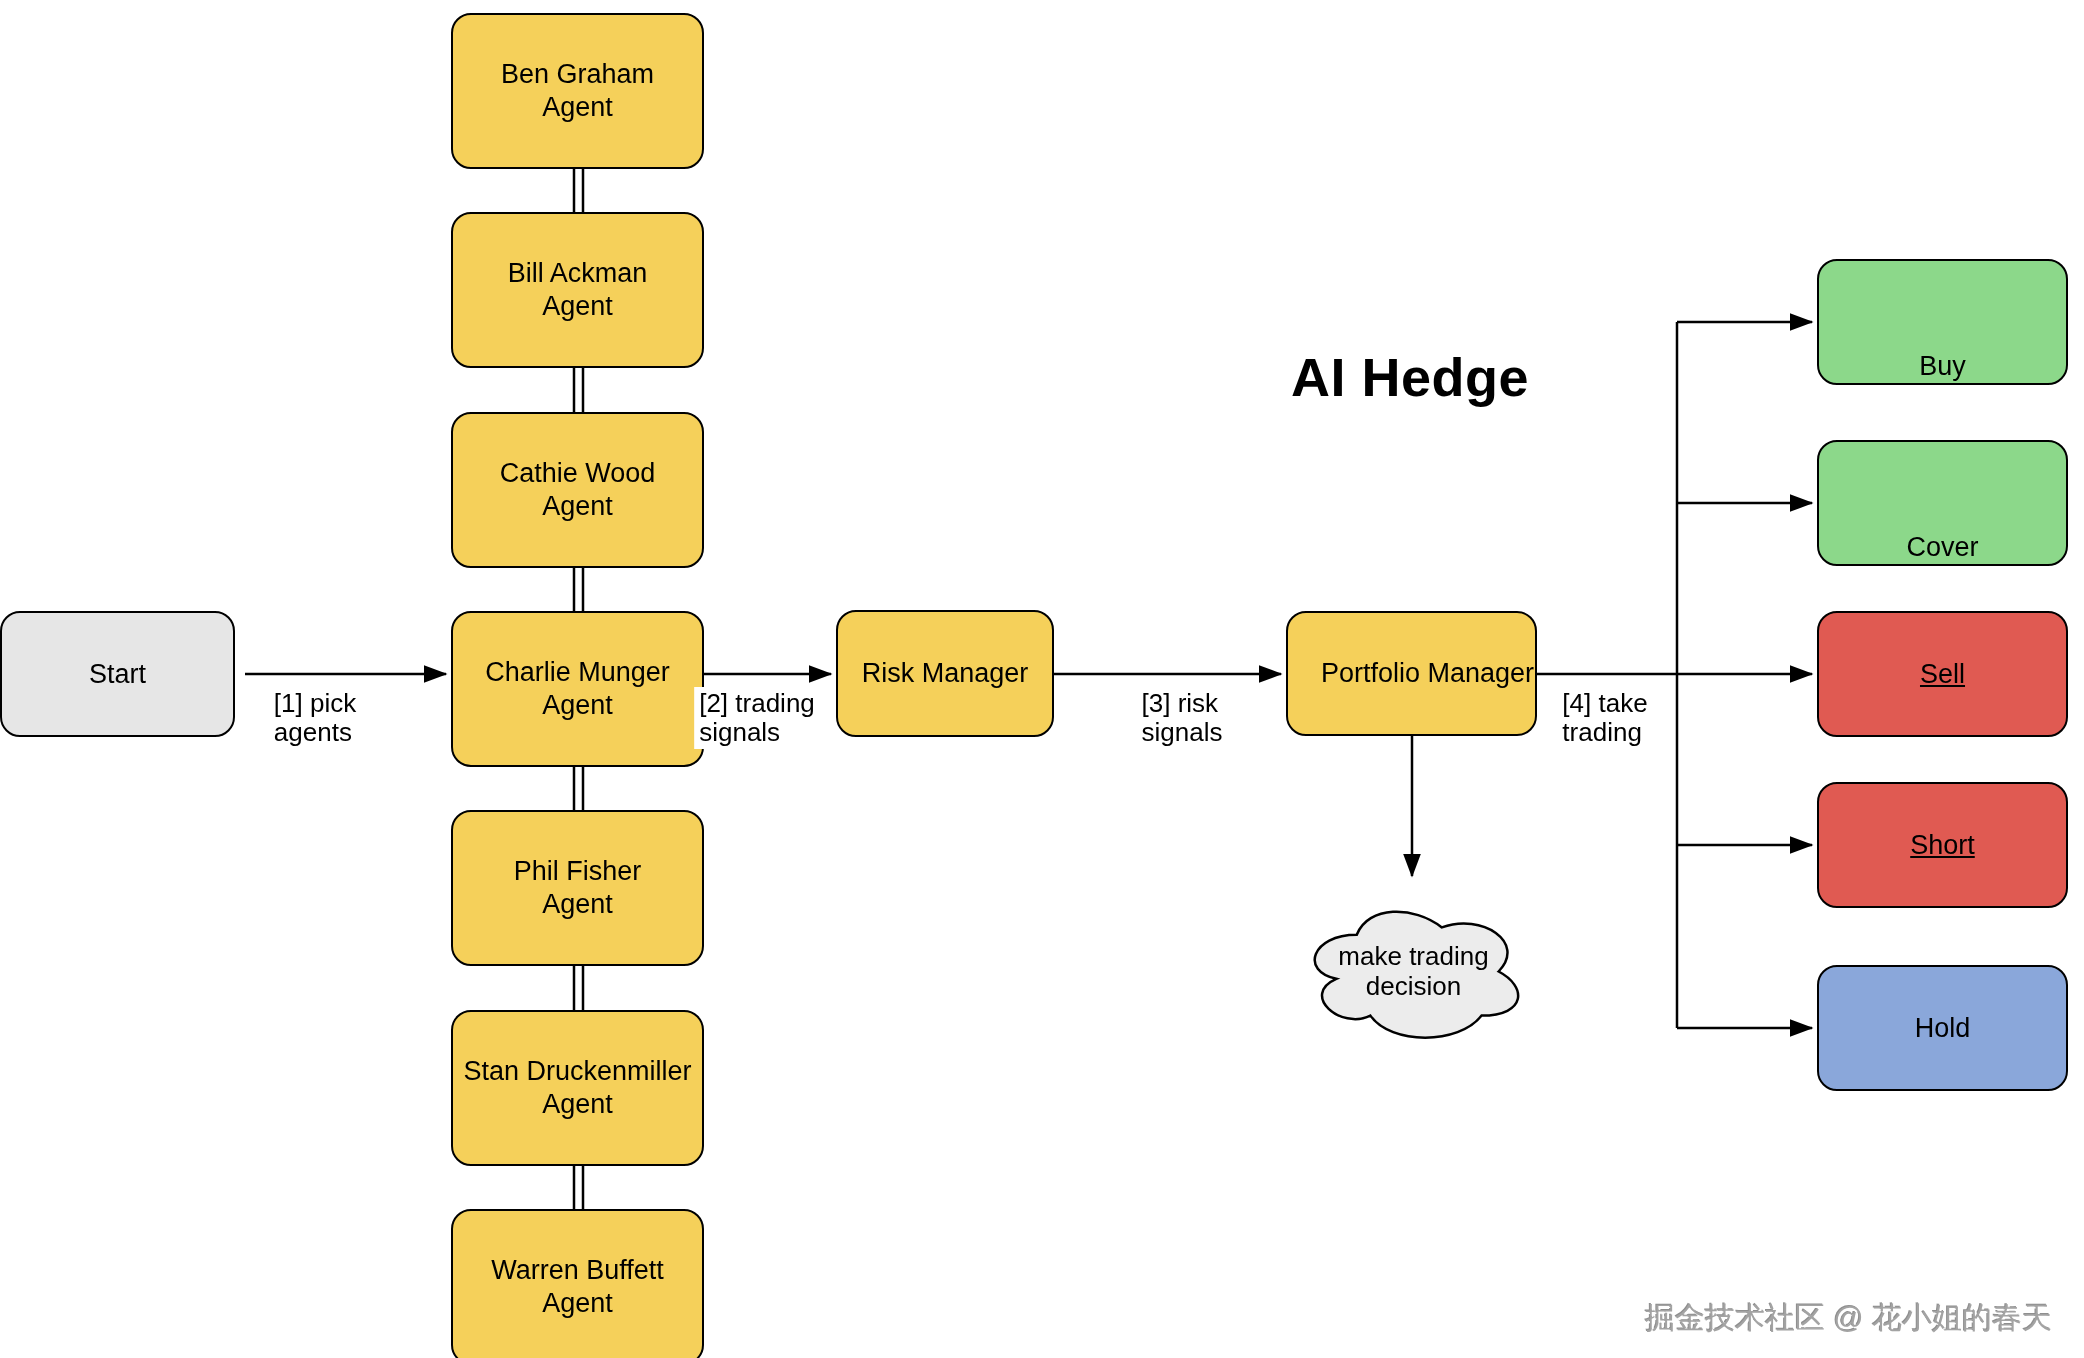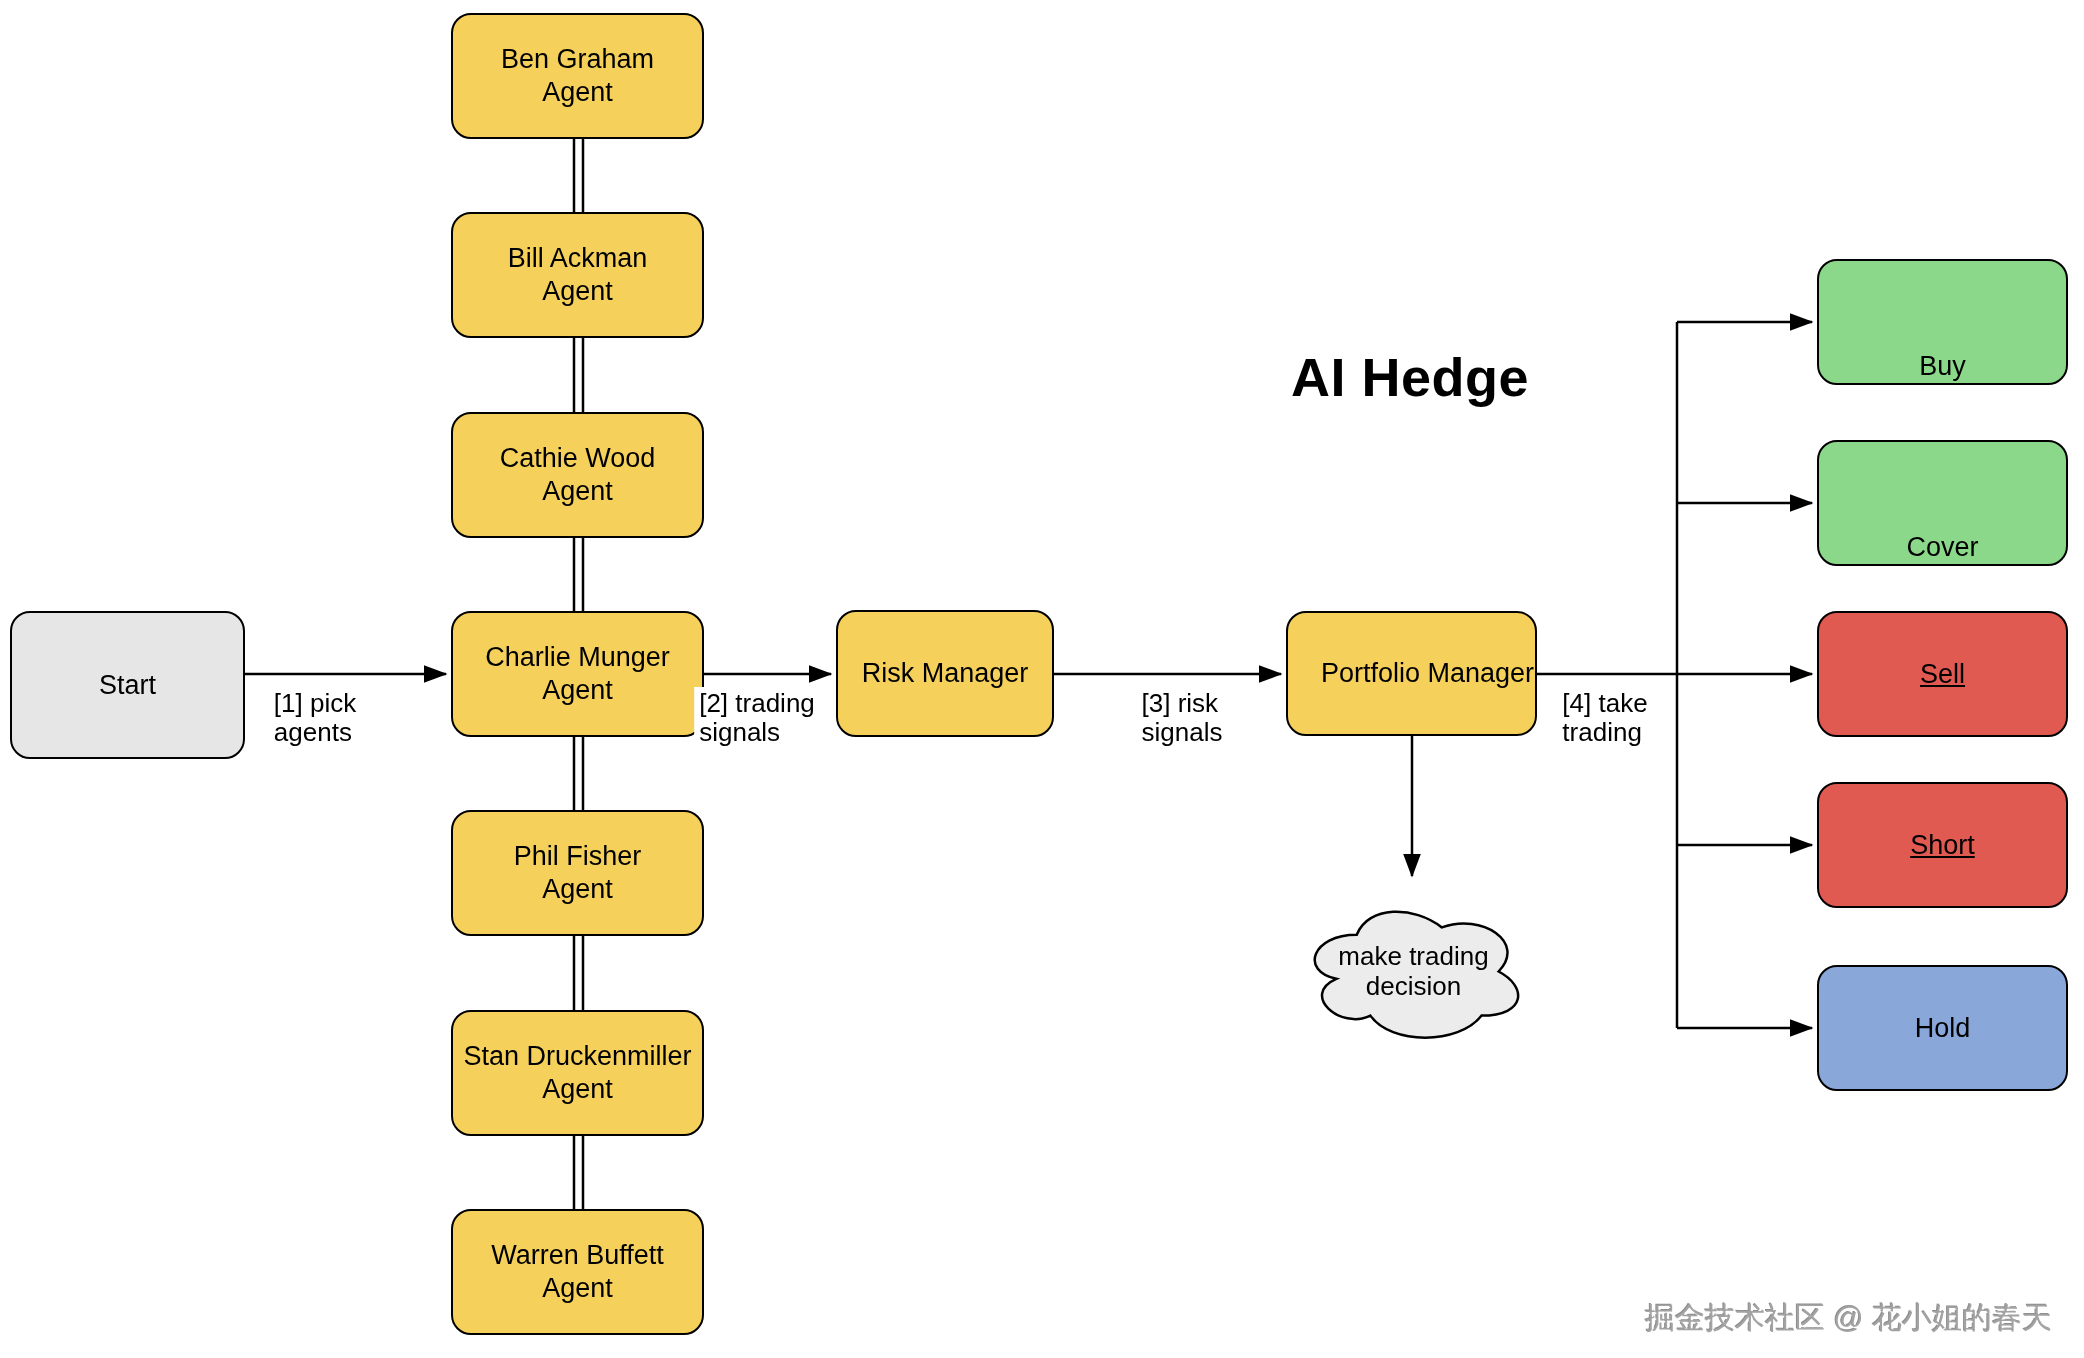--- a/index.html
+++ b/index.html
@@ -20,22 +20,22 @@
     display:flex; flex-direction:column;
     align-items:center; justify-content:center;
     box-sizing:border-box;
     border:2.5px solid var(--stroke,#000);
     border-radius:20px;
     font-size:27px; line-height:33px;
     text-align:center;
   }
   .node .l { display:block; white-space:nowrap; }
 
-  .agent    { left:451px; width:253px; height:126px; background:var(--agent-fill,#F5D05A);align-items:center; }
-  .start    { left:10px;  top:611px; width:235px; height:148px; background:var(--start-fill,#E6E6E6); }
+  .agent    { left:451px; width:253px; height:156px; background:var(--agent-fill,#F5D05A);align-items:center; }
+  .start    { left:0;  top:611px; width:235px; height:126px; background:var(--start-fill,#E6E6E6); }
   .risk     { left:836px; top:610px; width:218px; height:127px; background:var(--agent-fill,#F5D05A); }
   .portfolio{ left:1286px; top:611px; width:251px; height:125px; background:var(--agent-fill,#F5D05A);padding-left:32px; }
   .action   { left:1817px; width:251px; height:126px; }
   .action.green { background:var(--green-fill,#8CD88A);justify-content:flex-end; }
   .action.red   { background:var(--red-fill,#E05A52);text-decoration:underline; }
   .action.blue  { background:var(--blue-fill,#8AA7DA); }
 
   .edge-label {
     position:absolute;
     transform:translate(-50%,-50%);

